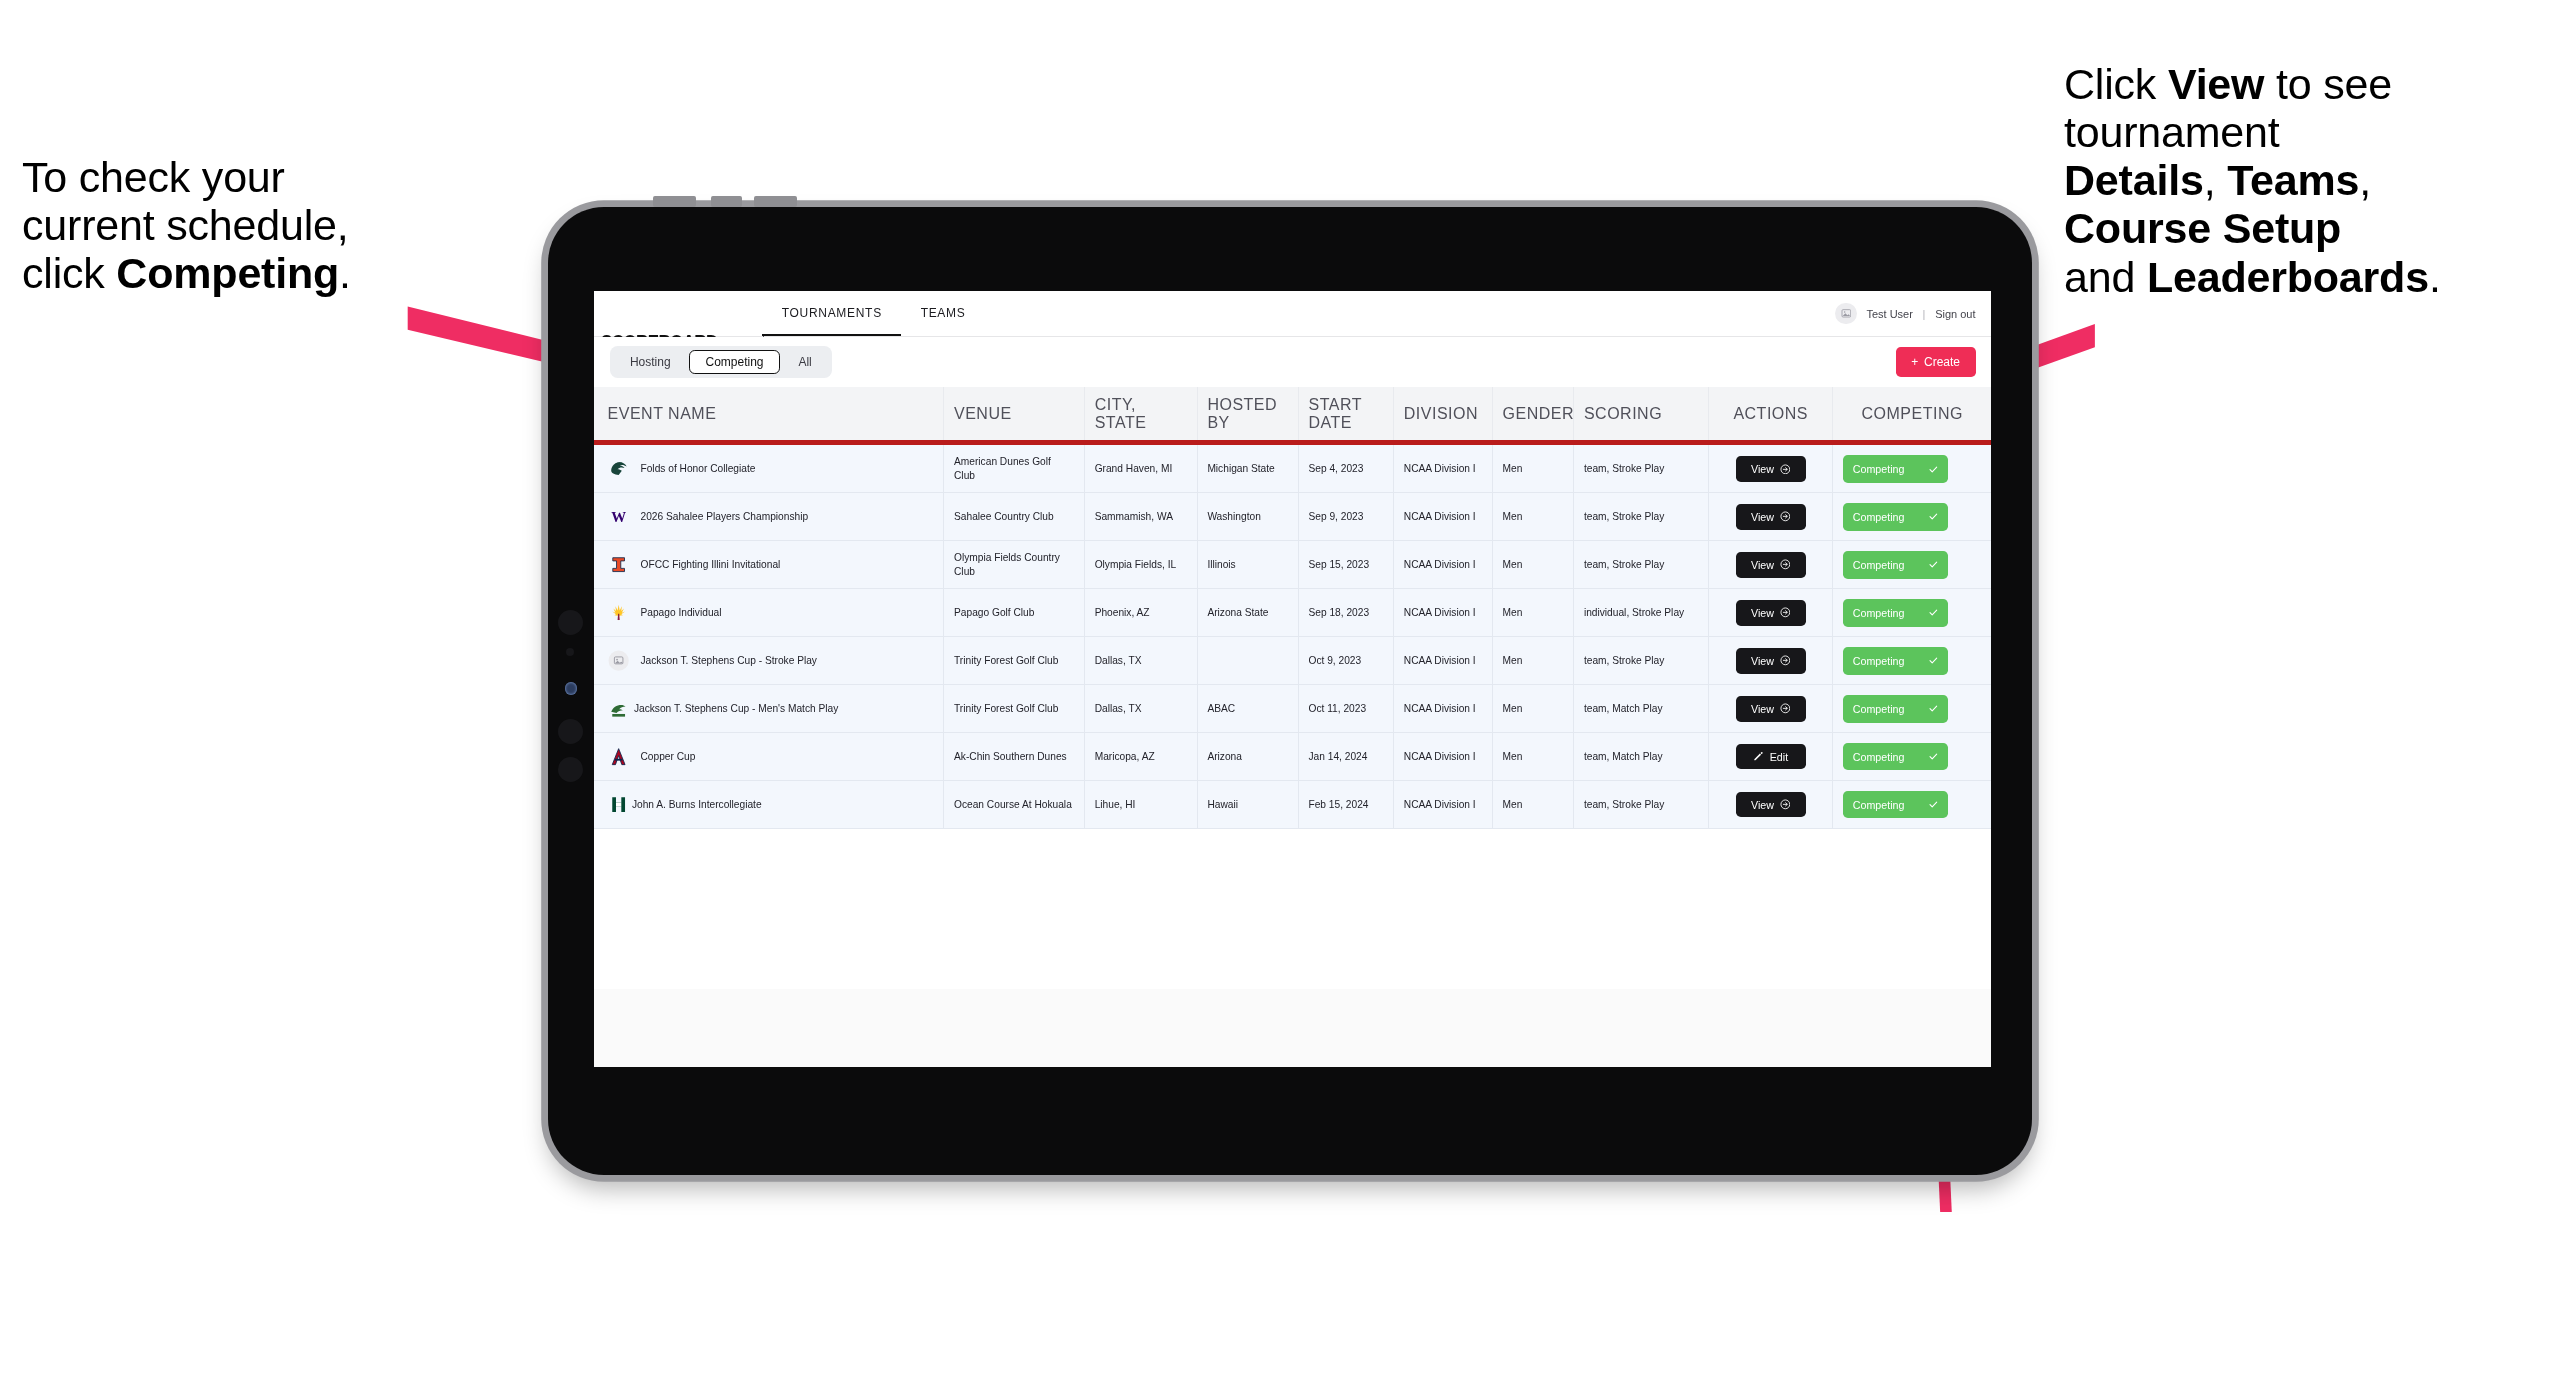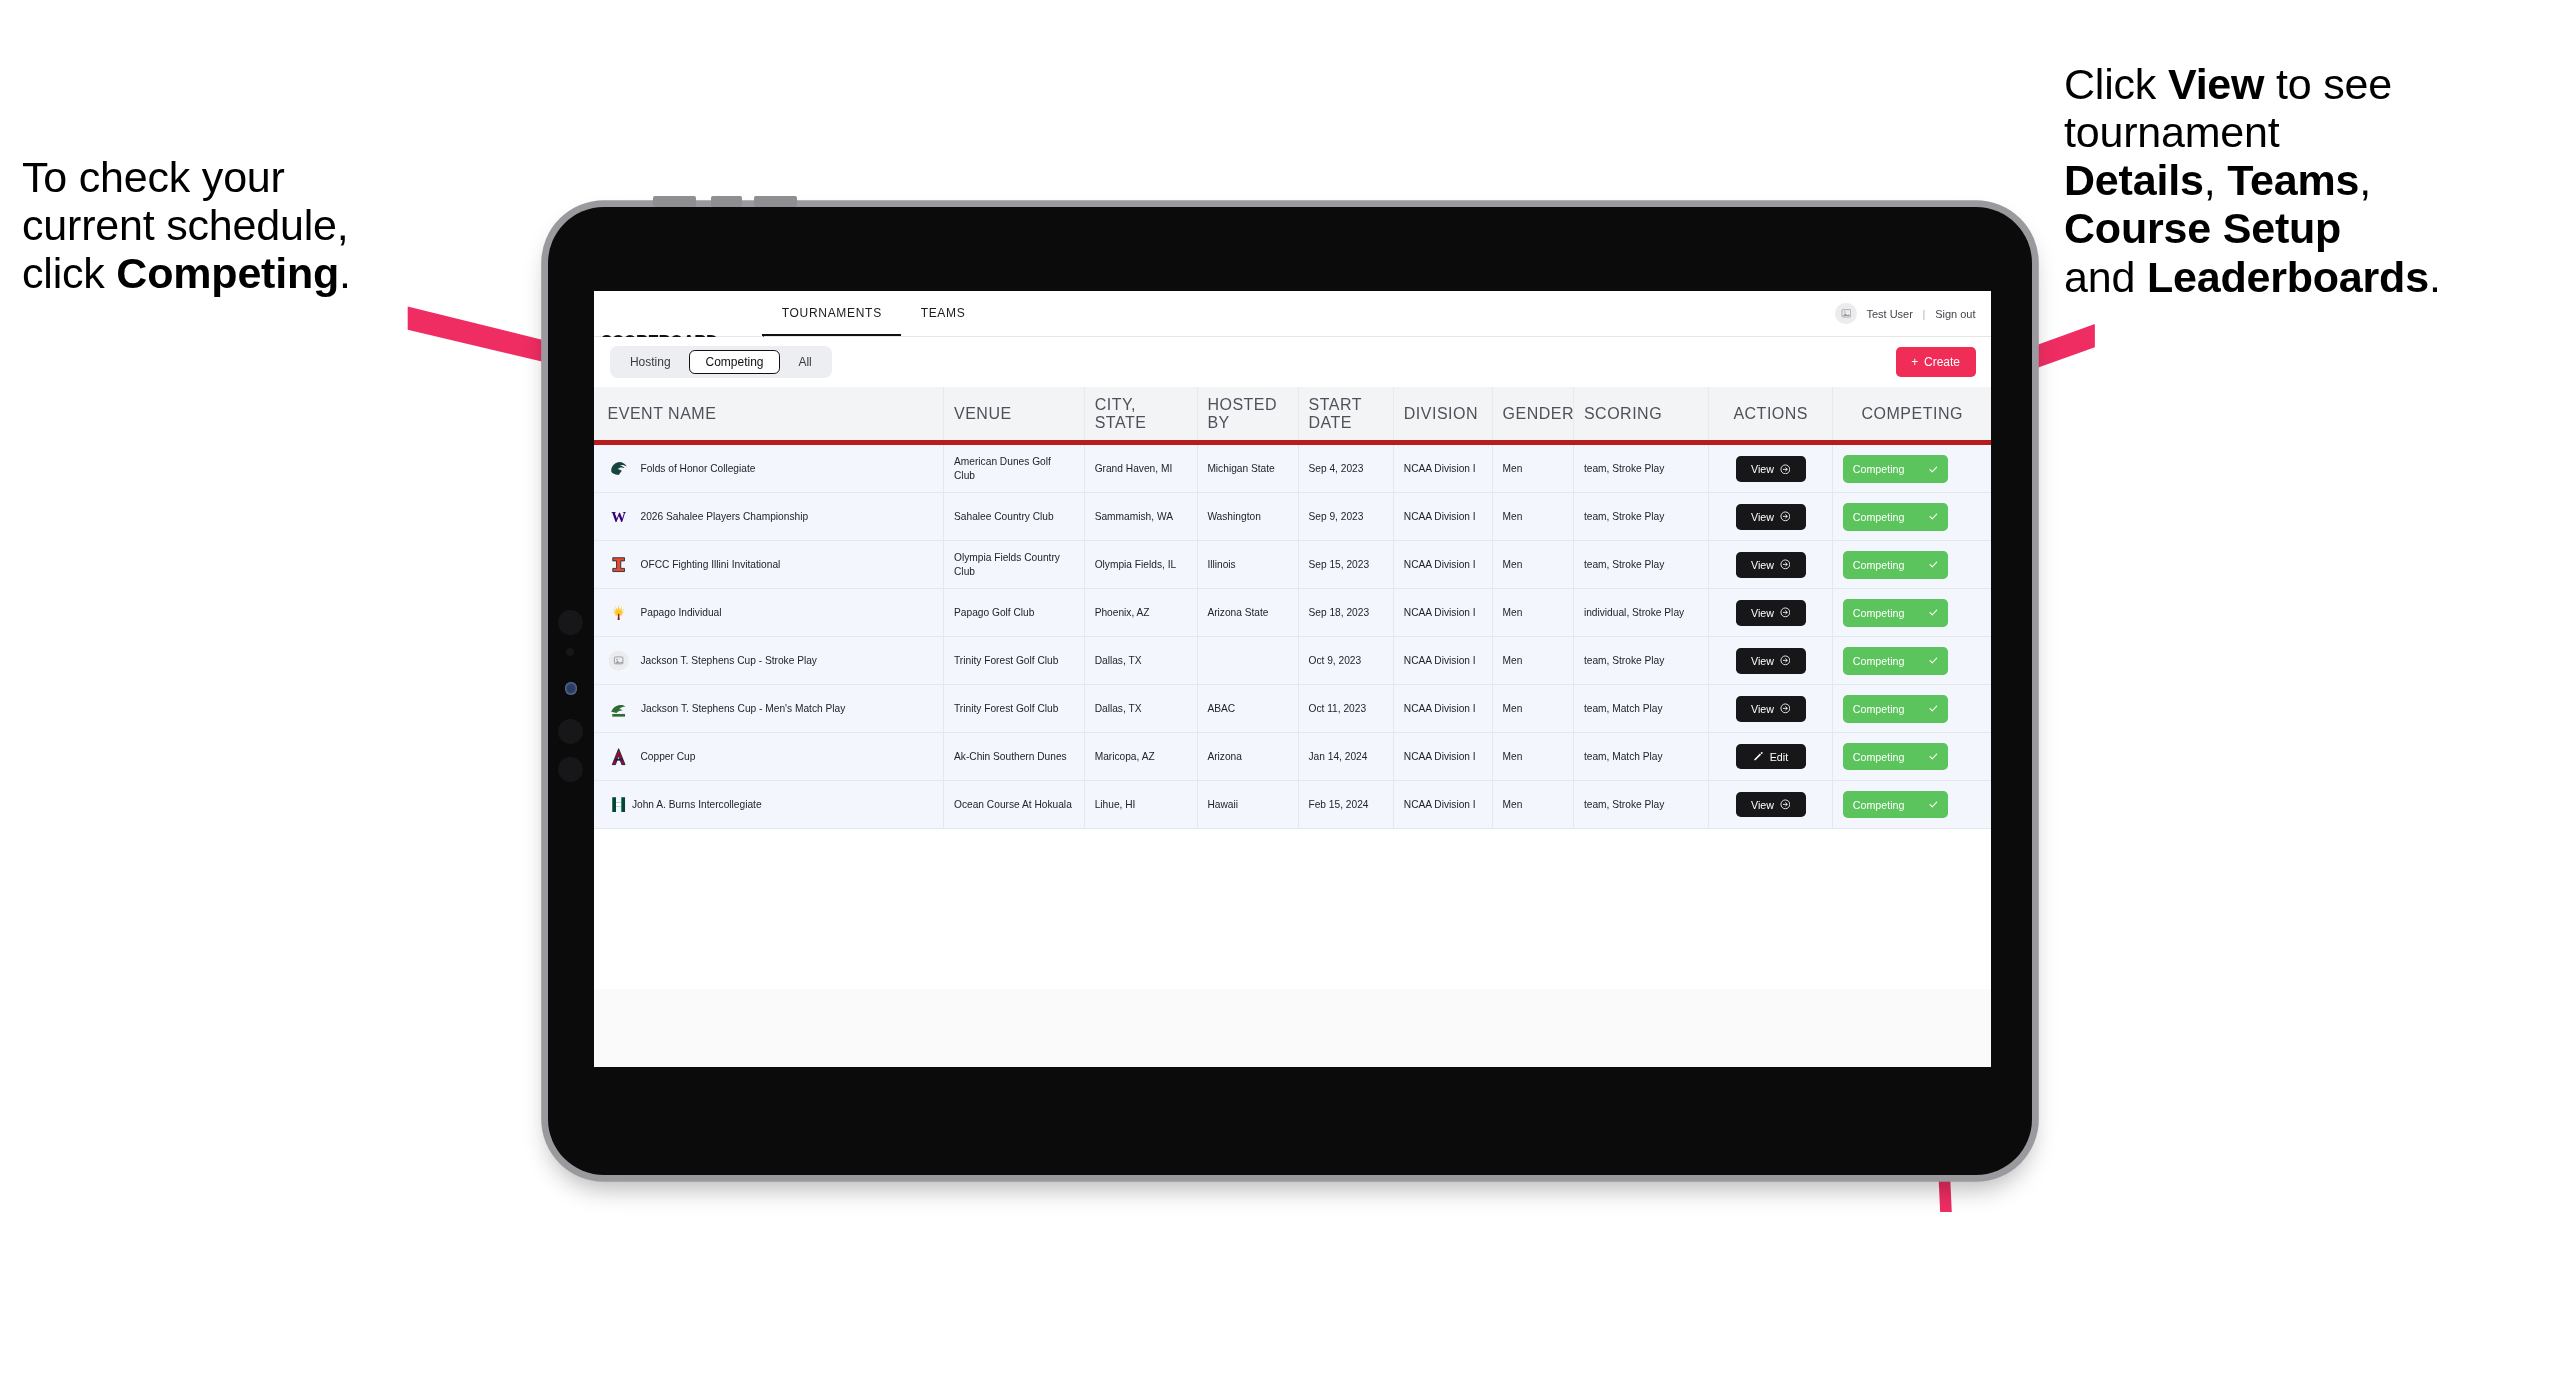--- a/index.html
+++ b/index.html
@@ -415,21 +415,21 @@
                   <button class="btn-competing">
                     <span>Competing</span>
                     <svg width="10.7" height="10.7" viewBox="0 0 16 16">
                       <path d="M3 8.3l3.3 3.4L13 4.6" fill="none" stroke="#fff" stroke-width="1.6" stroke-linecap="round" stroke-linejoin="round"></path>
                     </svg>
                   </button>
                 </td>
               </tr>
               <tr>
                 <td class="evcell">
-                  <div style="display:flex;align-items:center;gap:12px">
+                  <div style="display:flex;align-items:center;gap:5px">
                     <span class="logo"><svg width="21.3" height="21.3" viewBox="0 0 40 40">
                         <path d="M6 26c3-8 10-13 19-13 3 0 6 1 8 3-5 0-9 2-12 5 3 0 5 1 7 2-5 0-9 2-12 5z" fill="#2E6B35"></path>
                         <rect x="8" y="30" width="24" height="5" fill="#2E6B35"></rect>
                       </svg></span>
                     <span>Jackson T. Stephens Cup - Men's Match Play</span>
                   </div>
                 </td>
                 <td>Trinity Forest Golf Club</td>
                 <td>Dallas, TX</td>
                 <td>ABAC</td>

